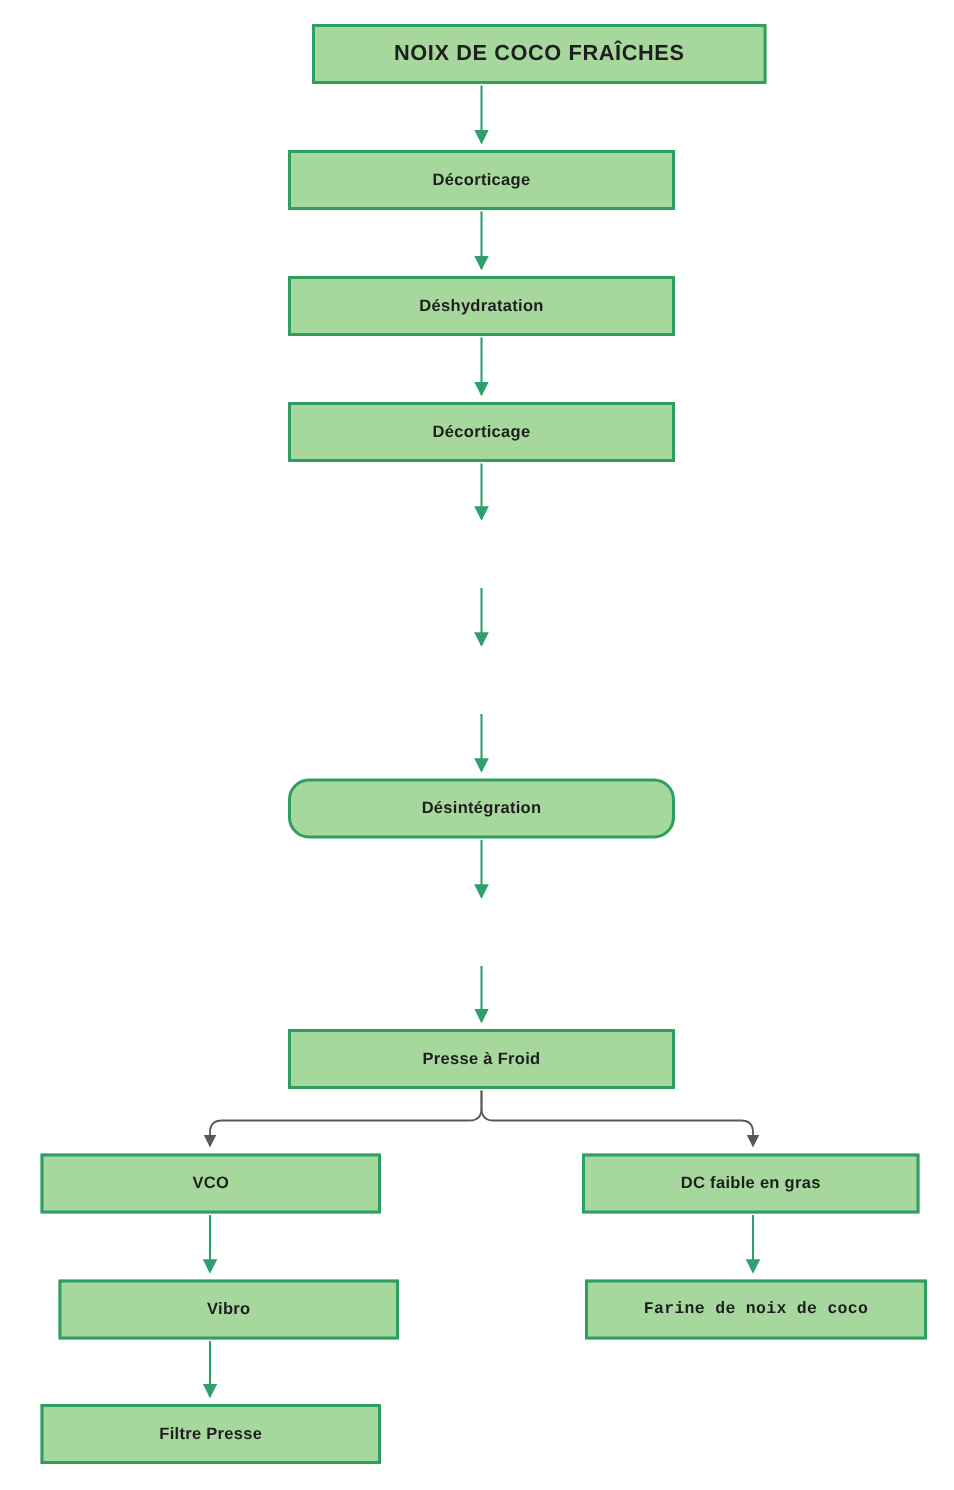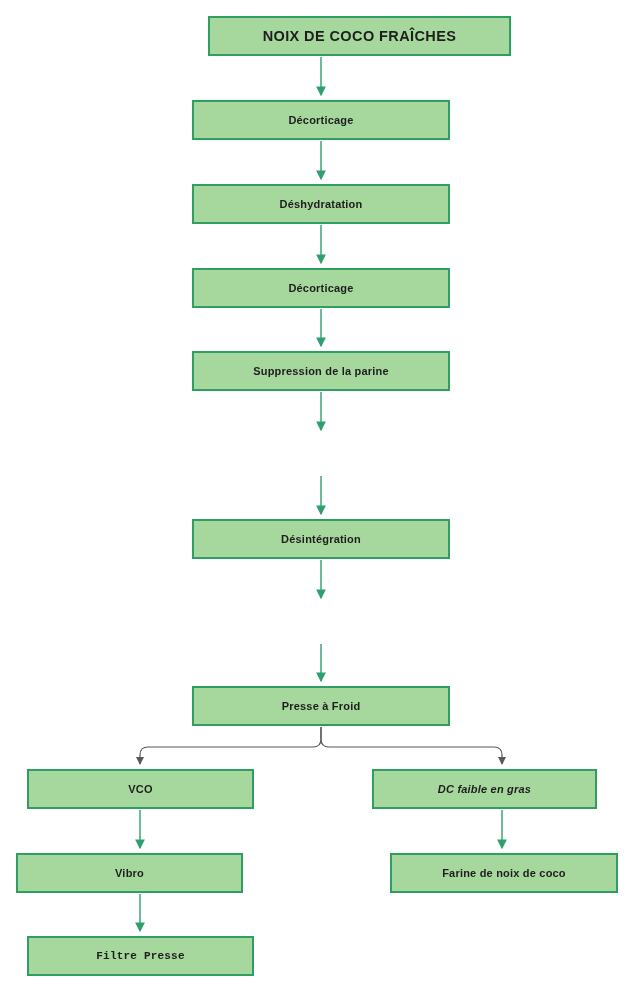--- a/index.html
+++ b/index.html
@@ -42,30 +42,30 @@
     font-size: 14.5px;
     letter-spacing: 0.4px;
   }
   
   .n0  { left: 176px; top: 16px;  width: 303px; margin-left: 32px; }
   .n1  { left: 192px; top: 100px; width: 258px; }
   .n2  { left: 192px; top: 184px; width: 258px; }
   .n3  { left: 192px; top: 268px; width: 258px; }
   .n4  { left: 192px; top: 351px; width: 258px; }
   .n5  { left: 192px; top: 435px; width: 258px; }
-  .n6  { left: 192px; top: 519px; width: 258px; }
+  .n6  { left: 192px; top: 519px; width: 258px; border-radius: 14px; }
   .n7  { left: 192px; top: 603px; width: 258px; }
   .n8  { left: 192px; top: 686px; width: 258px; }
   
   .n9  { left: 27px;  top: 769px; width: 227px; }
-  .n11 { left: 16px;  top: 853px; width: 227px; }
-  .n13 { left: 27px;  top: 936px; width: 227px; font-family: Liberation Mono, monospace; }
+  .n11 { left: 39px;  top: 853px; width: 227px; }
+  .n13 { left: 27px;  top: 936px; width: 227px; }
   
-  .n10 { left: 372px; top: 769px; width: 225px; font-style: italic; }
-  .n12 { left: 390px; top: 853px; width: 228px; }
+  .n10 { left: 388px; top: 769px; width: 225px; }
+  .n12 { left: 390px; top: 853px; width: 228px; font-family: Liberation Mono, monospace; }
 
   .edge-green { stroke: #2f9f6d; stroke-width: 1.4; fill: none; }
   .edge-gray  { stroke: #595959; stroke-width: 1.2; fill: none; }
 </style>
 </head>
 <body>
 
 <div class="canvas">
 
   <svg class="connector-layer" width="636" height="993" viewBox="0 0 636 993" xmlns="http://www.w3.org/2000/svg">
@@ -92,21 +92,20 @@
 
     <line class="edge-green" x1="140" y1="810" x2="140" y2="848" marker-end="url(#arrow-green)"></line>
     <line class="edge-green" x1="140" y1="894" x2="140" y2="931" marker-end="url(#arrow-green)"></line>
     <line class="edge-green" x1="502" y1="810" x2="502" y2="848" marker-end="url(#arrow-green)"></line>
   </svg>
 
   <div class="node title n0">NOIX DE COCO FRAÎCHES</div>
   <div class="node n1">Décorticage</div>
   <div class="node n2">Déshydratation</div>
   <div class="node n3">Décorticage</div>
-  <div class="node n4">Suppression de la parine</div>
   <div class="node n6">Désintégration</div>
   <div class="node n9">VCO</div>
   <div class="node n8">Presse à Froid</div>
   <div class="node n10">DC faible en gras</div>
   <div class="node n11">Vibro</div>
   <div class="node n12">Farine de noix de coco</div>
   <div class="node n13">Filtre Presse</div>
 
 </div>
 

